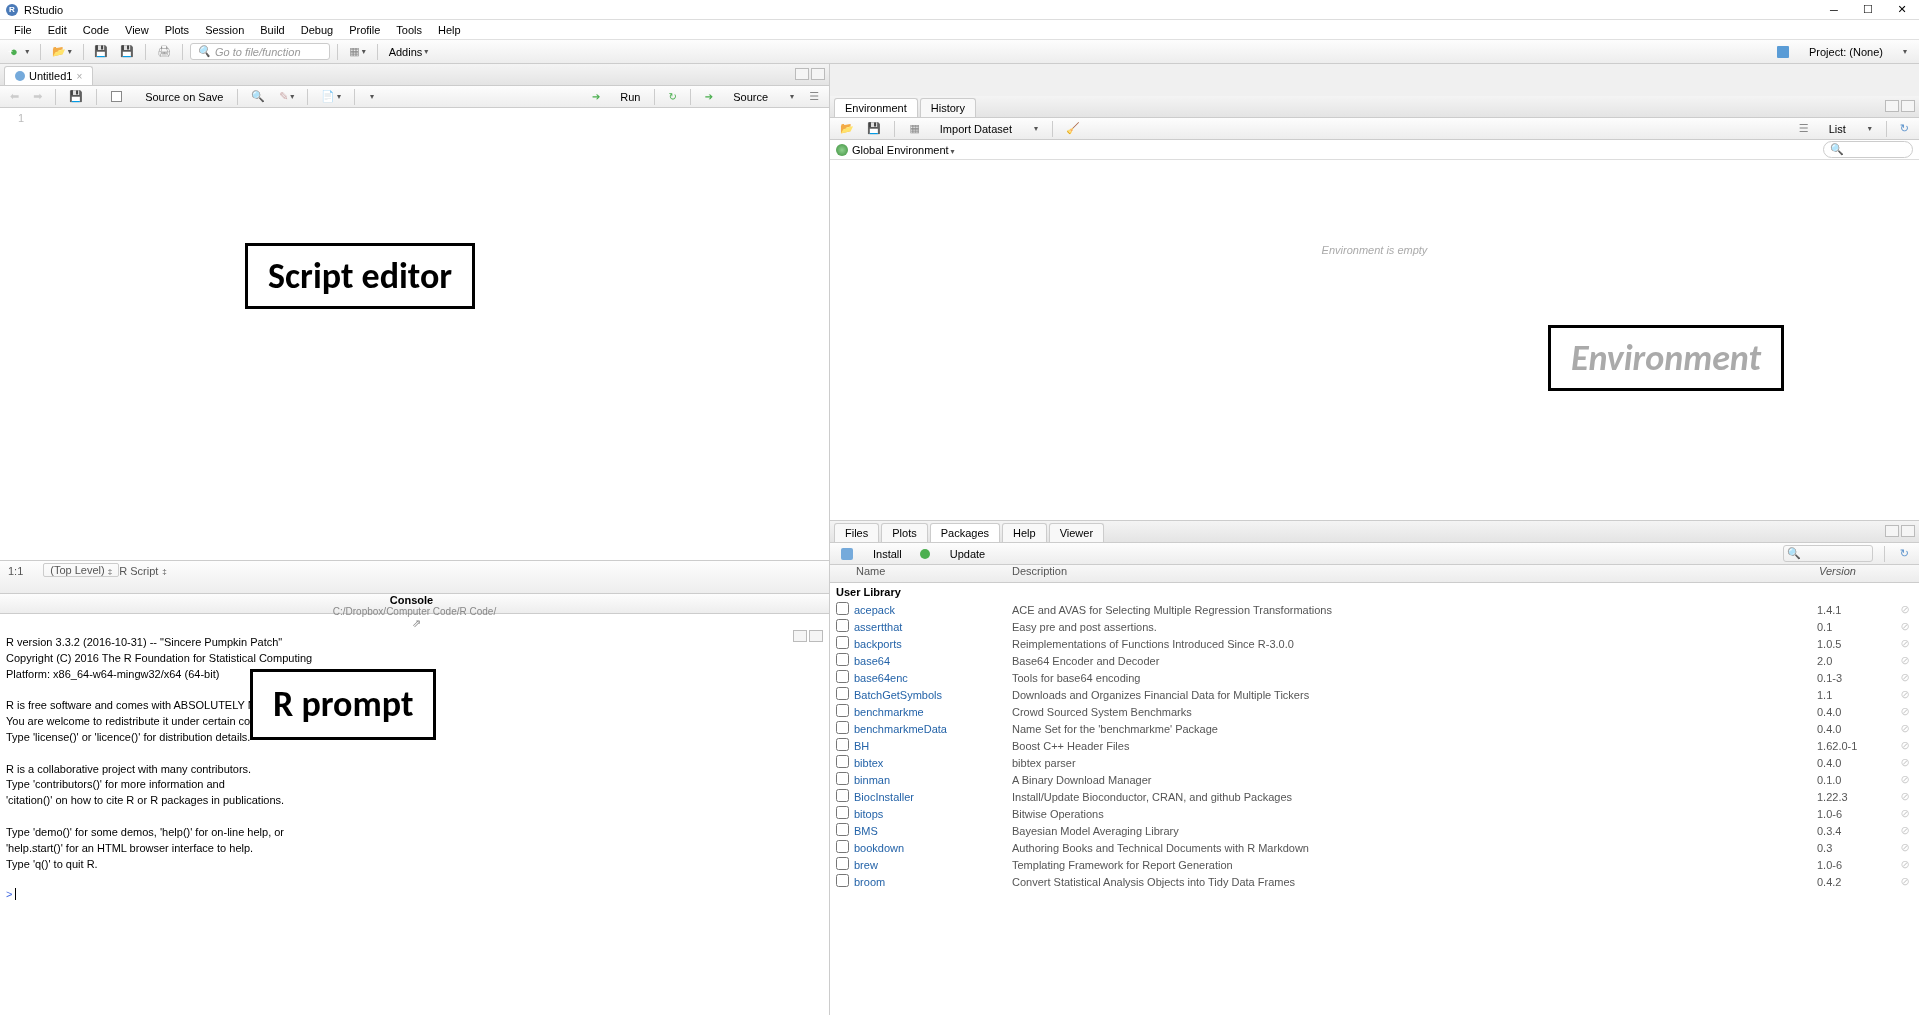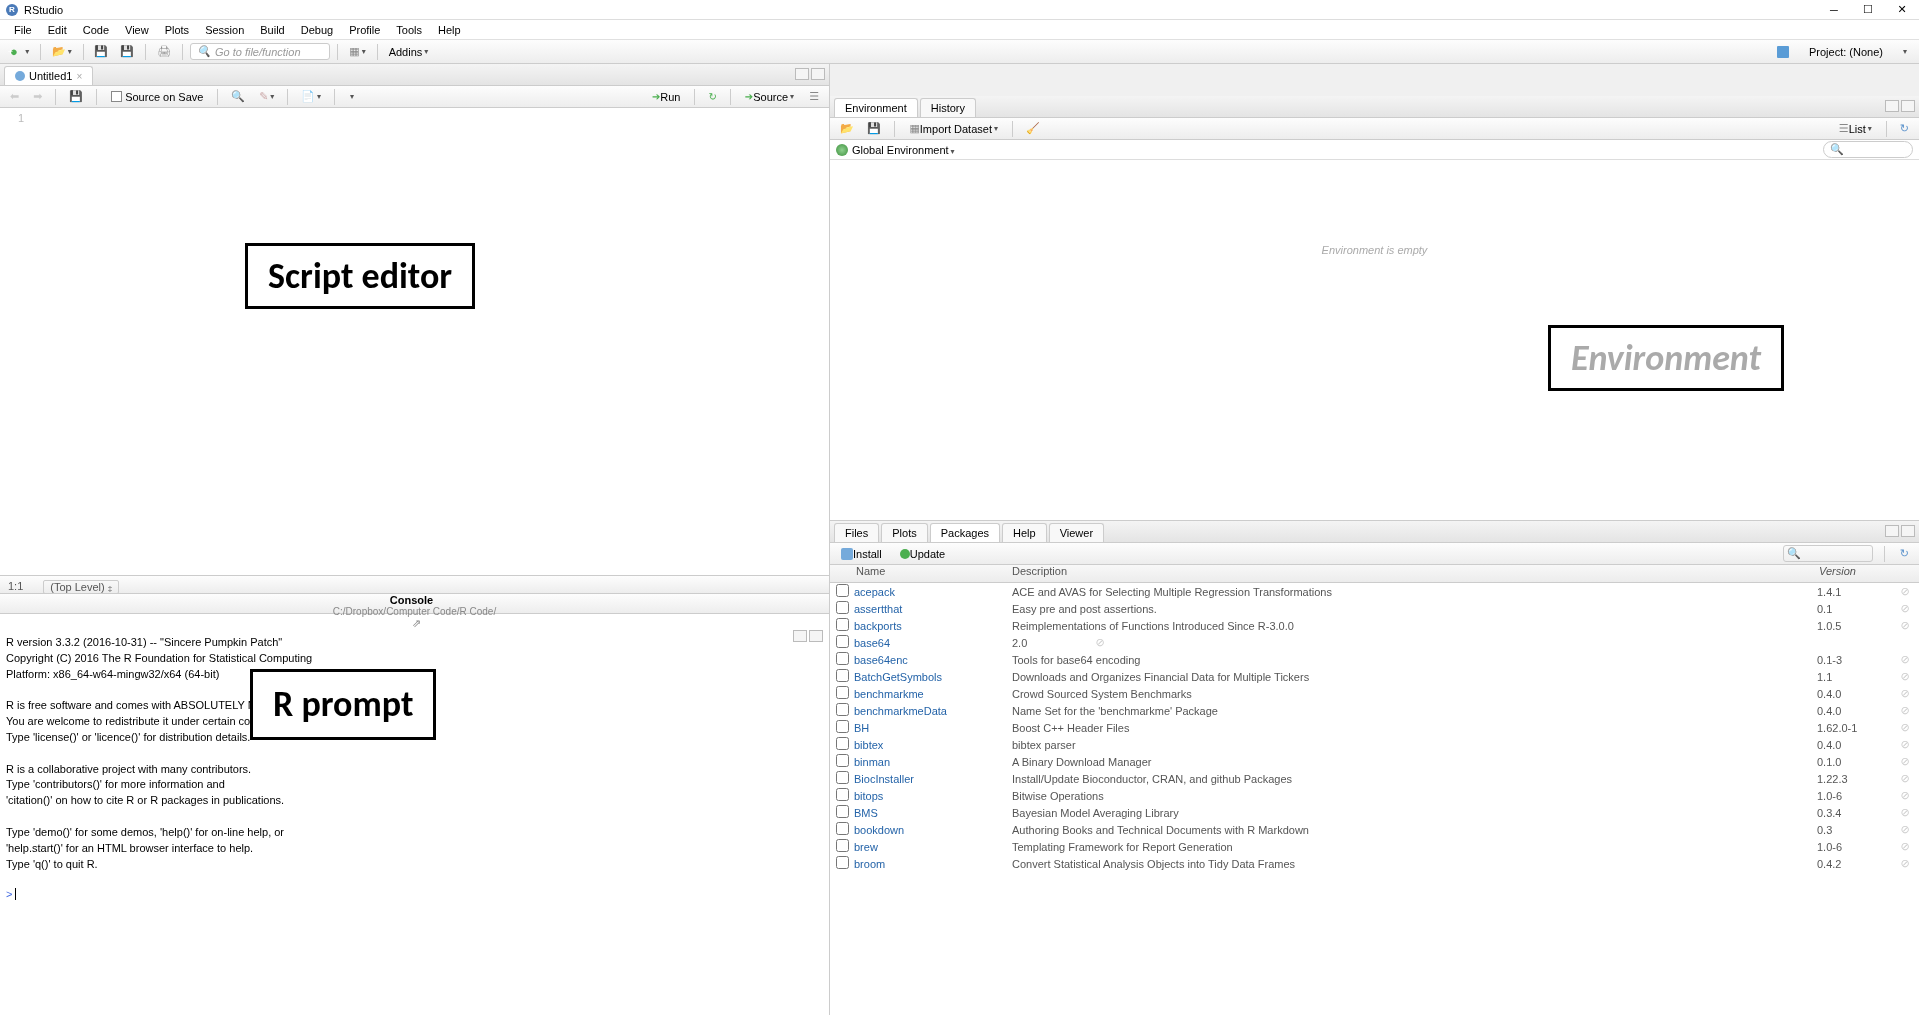--- a/index.html
+++ b/index.html
@@ -35,21 +35,21 @@
     .pane-tab { padding: 3px 10px; background: #f8f8f8; border: 1px solid #ccc; border-bottom: none; border-radius: 3px 3px 0 0; margin-right:2px; display:flex; align-items:center; gap:4px; position:relative; top:1px; }
     .pane-tab.active { background:#fff; }
     .pane-tab .close { color:#aaa; font-size:10px; }
     .pane-ctrl-right { margin-left:auto; display:flex; gap:2px; align-items:center; padding-bottom:2px; }
     .pane-ctrl-btn { width:14px;height:12px; border:1px solid #bbb; background:#f5f5f5; }
     .script-toolbar { height: 22px; background:linear-gradient(#fdfdfd,#ededed); border-bottom:1px solid #ccc; display:flex; align-items:center; padding:0 6px; gap:6px; }
     .script-toolbar .right-grp { margin-left:auto; display:flex; align-items:center; gap:6px; }
     .editor-body { flex:1; display:flex; background:#fff; position:relative; }
     .gutter { width:30px; background:#fff; color:#bbb; text-align:right; padding:4px 6px 0 0; font-family:monospace; font-size:11px; }
     .code { flex:1; padding:4px; font-family:monospace; }
-    .script-status { height:18px; background:linear-gradient(#fdfdfd,#ededed); border-top:1px solid #ccc; display:flex; align-items:flex-start; padding:4px 8px; font-size:10px; color:#555; }
+    .script-status { height:18px; background:linear-gradient(#fdfdfd,#ededed); border-top:1px solid #ccc; display:flex; align-items:flex-end; padding:16px 8px; font-size:10px; color:#555; }
     .script-status .right { margin-left:auto; border:none; display:flex; gap:4px; align-items:center; }
     
     
     .console-area { flex:1; display:flex; flex-direction:column; background:#fff; }
     .console-header { height:20px; background:linear-gradient(#fdfdfd,#ededed); border-bottom:1px solid #ccc; display:flex; align-items:center; padding:0 6px;flex-direction:column; }
     .console-header .title { font-weight:bold; margin-right:6px; }
     .console-header .path { color:#888; font-size:10px; }
     .console-body { flex:1; padding:6px; font-family:"Lucida Console",monospace; font-size:11px; white-space:pre-wrap; line-height:1.35; position:relative; }
     .prompt-line { color:#4169e1; }
     
@@ -78,21 +78,21 @@
     .pkg-name { width:158px; color:#2463a8; }
     .pkg-desc { flex:1; color:#555; white-space:nowrap; overflow:hidden; text-overflow:ellipsis; }
     .pkg-ver { width:80px; color:#555; }
     .pkg-rm { width:16px; color:#ccc; text-align:center; }
     
     
     .annotation { position:absolute; border:3px solid #000; background:#fff; font-weight:bold; font-size:36px; padding:8px 20px; font-family:Calibri,sans-serif; z-index:100; }
     
     .chk { display:inline-block; width:11px; height:11px; border:1px solid #888; background:#fff; vertical-align:middle; margin-right:3px; }
     .green-dot { width:10px; height:10px; border-radius:50%; background:#4caf50; display:inline-block; }
-    .btn-like { border:1px solid transparent; padding:1px 4px; border-radius:2px; display:inline-flex; align-items:center; gap:0; }
+    .btn-like { border:1px solid transparent; padding:1px 4px; border-radius:2px; display:inline-flex; align-items:center; gap:20px; }
     .run-arrow { color:#4caf50; font-size:10px; }
     .globe { width:12px;height:12px;border-radius:50%;background:radial-gradient(#8fd18f,#3c8f3c); }
     
     ::-webkit-scrollbar { width:14px; }
     ::-webkit-scrollbar-track { background:#f0f0f0; }
     ::-webkit-scrollbar-thumb { background:#cdcdcd; border:1px solid #bbb; }
   </style>
 </head>
 <body>
 
@@ -332,20 +332,21 @@
         <span class="tb-sep"></span>
         <span class="tb-btn" style="color:#5c93cc;">↻</span>
       </div>
       <div class="pkg-headers">
         <span class="pkg-col-chk"></span>
         <span class="pkg-col-name">Name</span>
         <span class="pkg-col-desc">Description</span>
         <span class="pkg-col-ver">Version</span>
       </div>
       <div class="pkg-body" id="pkg-body">
+        <div class="pkg-group">User Library</div>
 
       <div class="pkg-row">
             <span class="pkg-chk"><input type="checkbox" style=""></span>
             <span class="pkg-name">acepack</span>
             <span class="pkg-desc">ACE and AVAS for Selecting Multiple Regression Transformations</span>
             <span class="pkg-ver">1.4.1</span>
             <span class="pkg-rm">⊘</span>
           </div>
           <div class="pkg-row">
             <span class="pkg-chk"><input type="checkbox" style=""></span>
@@ -357,20 +358,21 @@
           <div class="pkg-row">
             <span class="pkg-chk"><input type="checkbox" style=""></span>
             <span class="pkg-name">backports</span>
             <span class="pkg-desc">Reimplementations of Functions Introduced Since R-3.0.0</span>
             <span class="pkg-ver">1.0.5</span>
             <span class="pkg-rm">⊘</span>
           </div>
           <div class="pkg-row">
             <span class="pkg-chk"><input type="checkbox" style=""></span>
             <span class="pkg-name">base64</span>
+            <span class="pkg-desc">Base64 Encoder and Decoder</span>
             <span class="pkg-ver">2.0</span>
             <span class="pkg-rm">⊘</span>
           </div>
           <div class="pkg-row">
             <span class="pkg-chk"><input type="checkbox" style=""></span>
             <span class="pkg-name">base64enc</span>
             <span class="pkg-desc">Tools for base64 encoding</span>
             <span class="pkg-ver">0.1-3</span>
             <span class="pkg-rm">⊘</span>
           </div>

